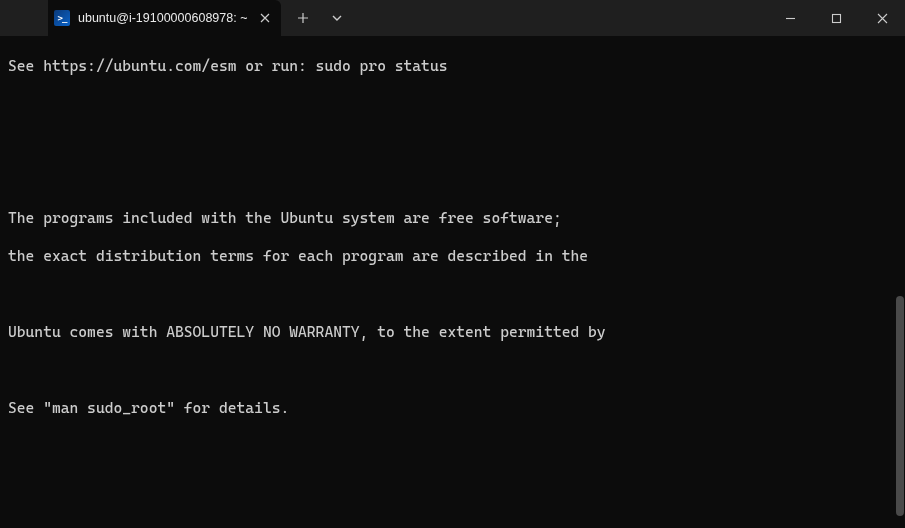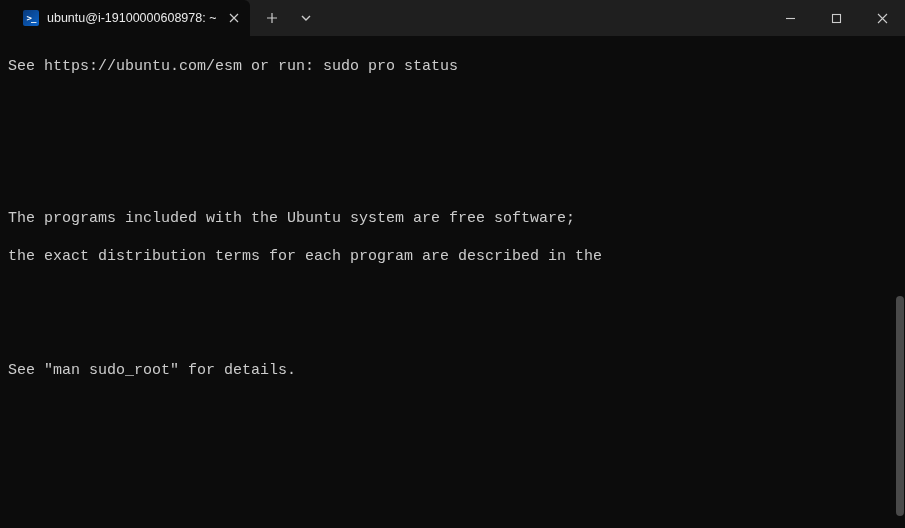--- a/index.html
+++ b/index.html
@@ -15,28 +15,29 @@
       height: 36px;
       background: #1f1f1f;
       display: flex;
       align-items: center;
       -webkit-user-select: none; user-select: none;
     }
     .tab {
       display: flex; align-items: center;
       background: #0c0c0c;
       height: 36px;
-      padding-left: 23px;
+      padding-left: 6px;
       padding-right: 6px;
       min-width: 220px;
       border-top-right-radius: 6px;
       gap: 8px;
       font-family: "Segoe UI", Arial, sans-serif;
       font-size: 12.5px;
       color: #eaeaea;
+      margin-left: 48px;
     }
     .tab-icon {
       width: 16px; height: 16px;
       background: linear-gradient(135deg, #0a3a7a 0%, #0a63c9 100%);
       border-radius: 2px;
       display: flex; align-items: center; justify-content: center;
       color: #fff; font-size: 10px; font-weight: bold;
     }
     .tab-icon::before { content: ">_"; font-family: monospace; font-size: 9px; letter-spacing: -1px; }
     .tab-title { flex: 1; white-space: nowrap; overflow: hidden; text-overflow: ellipsis; }
@@ -63,21 +64,20 @@
     }
     .terminal {
       padding: 2px 6px 6px 8px;
       line-height: 19px;
       white-space: pre;
       font-size: 15px;
       letter-spacing: 0px;
       height: calc(528px - 36px);
       overflow: hidden;
       position: relative;
-      font-family: Liberation Mono, monospace;
     }
     .scrollbar {
       position: absolute; right: 0; top: 0; bottom: 0; width: 10px;
     }
     .scrollbar-thumb {
       position: absolute; right: 1px; width: 8px;
       top: 260px; height: 220px;
       background: #4a4a4a; border-radius: 4px;
     }
     .out { color: #cccccc; }
@@ -129,20 +129,21 @@
 </div>
 
 <div class="terminal">
 <div class="out">See https://ubuntu.com/esm or run: sudo pro status</div>
 <div class="out">&nbsp;</div>
 <div class="out">&nbsp;</div>
 <div class="out">&nbsp;</div>
 <div class="out">The programs included with the Ubuntu system are free software;</div>
 <div class="out">the exact distribution terms for each program are described in the</div>
 <div class="out">&nbsp;</div>
+<div class="out">Ubuntu comes with ABSOLUTELY NO WARRANTY, to the extent permitted by</div>
 <div class="out">&nbsp;</div>
 <div class="out">See "man sudo_root" for details.</div>
 
 
 
 
 
 
 
 

